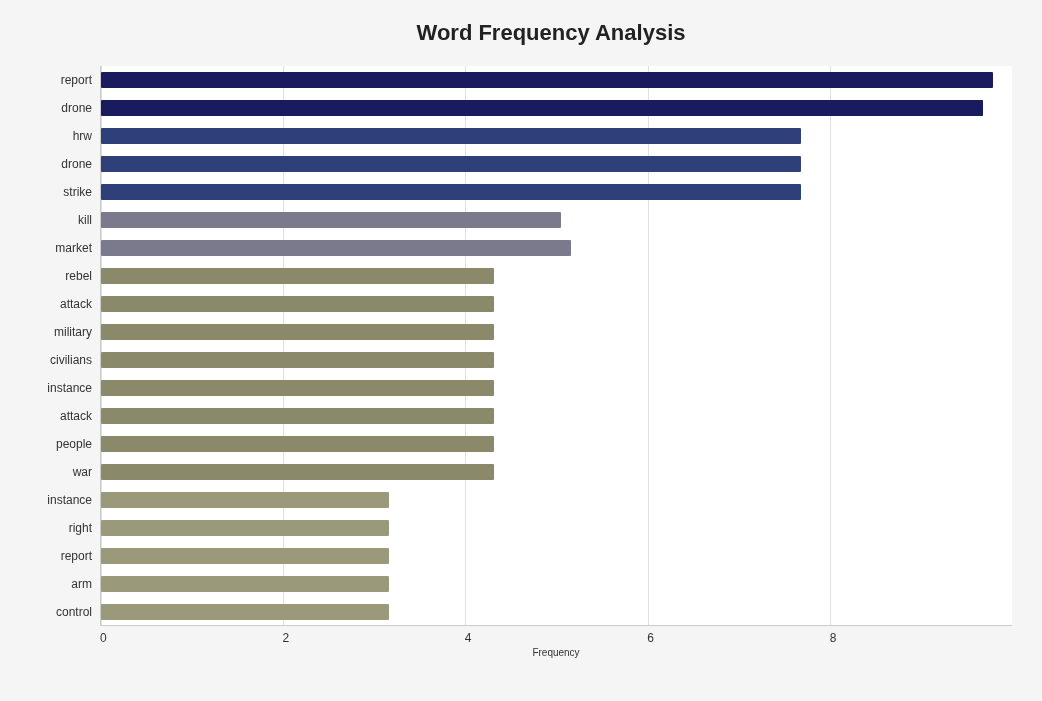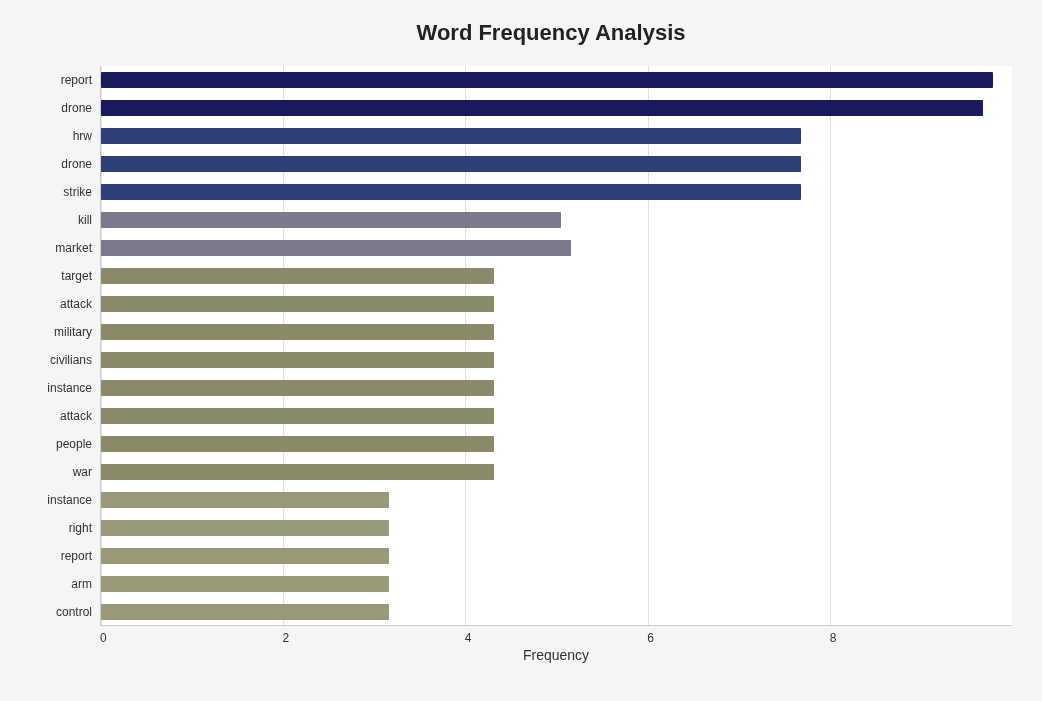--- a/index.html
+++ b/index.html
@@ -104,42 +104,42 @@
       flex: 1;
       text-align: left;
       font-size: 12px;
       color: #333;
     }
     .x-label:first-child {
       text-align: left;
     }
     .x-axis-title {
       text-align: center;
-      font-size: 14px;
+      font-size: 10px;
       color: #333;
       padding-left: 90px;
       margin-top: 2px;
     }
   </style>
 </head>
 <body>
 
 <div class="chart-container">
   <div class="chart-title">Word Frequency Analysis</div>
   <div class="chart-area">
     <div class="bars-section">
       <div class="y-labels" id="y-labels-container">
           <div class="y-label">report</div>
           <div class="y-label">drone</div>
           <div class="y-label">hrw</div>
           <div class="y-label">drone</div>
           <div class="y-label">strike</div>
           <div class="y-label">kill</div>
           <div class="y-label">market</div>
-          <div class="y-label">target</div>
+          <div class="y-label">rebel</div>
           <div class="y-label">attack</div>
           <div class="y-label">military</div>
           <div class="y-label">civilians</div>
           <div class="y-label">instance</div>
           <div class="y-label">attack</div>
           <div class="y-label">people</div>
           <div class="y-label">war</div>
           <div class="y-label">instance</div>
           <div class="y-label">right</div>
           <div class="y-label">report</div>

